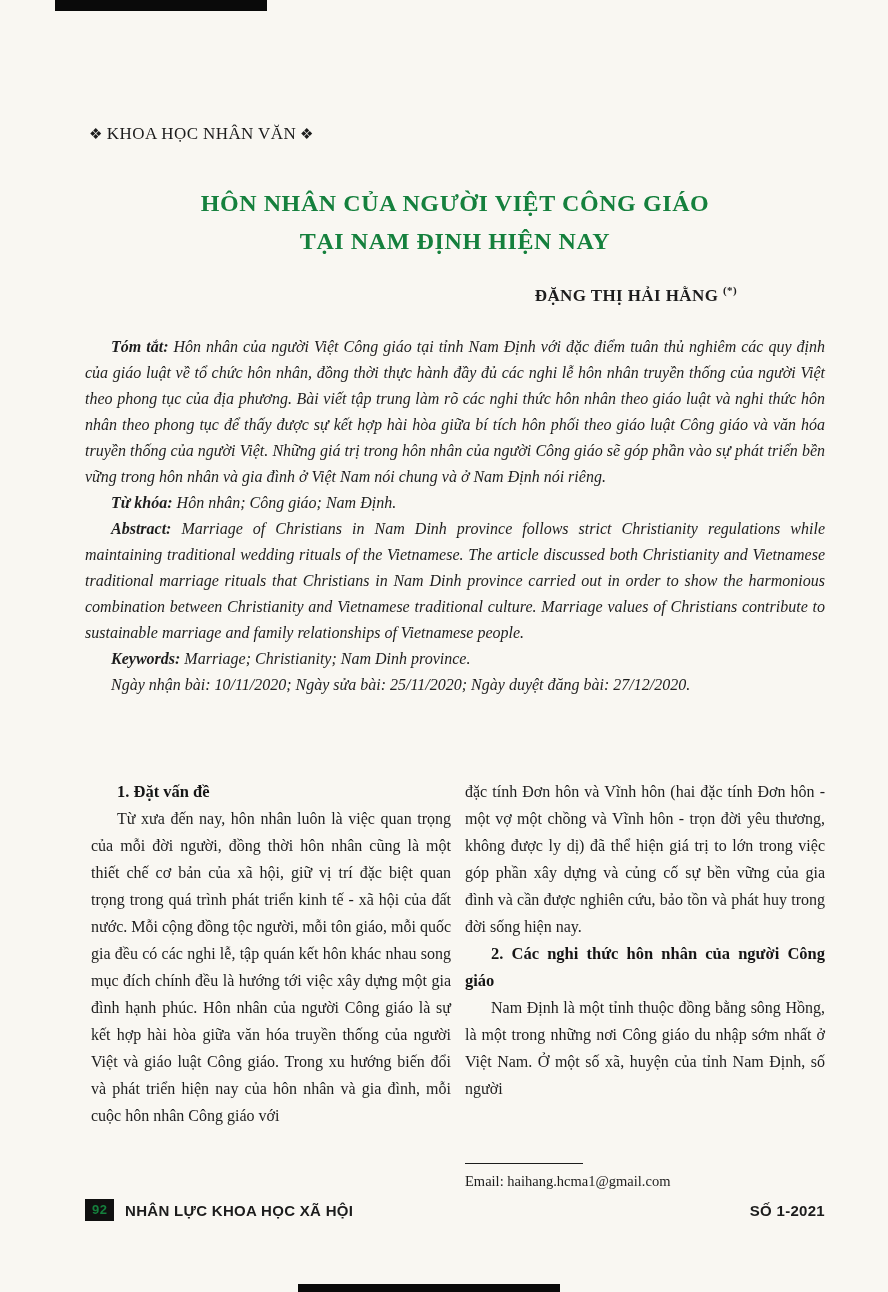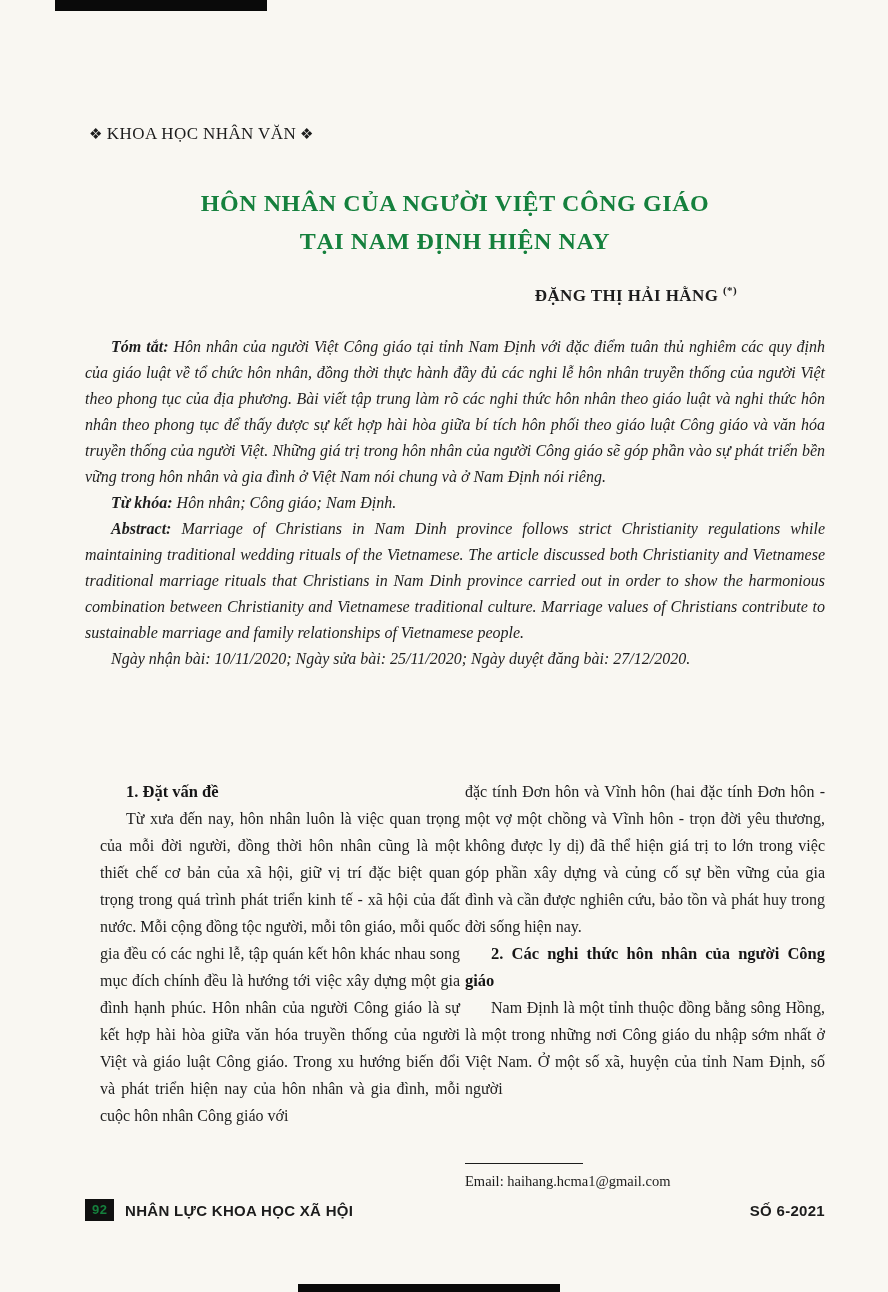--- a/index.html
+++ b/index.html
@@ -46,21 +46,21 @@
   .abstract {
     position: absolute; top: 334px; left: 85px; right: 63px;
     font-style: italic; font-size: 16px; line-height: 26px; text-align: justify;
   }
   .abstract p { margin: 0; text-indent: 26px; }
   .lbl { font-weight: bold; }
 
   .columns {
     position: absolute; top: 778px; left: 85px; right: 63px; height: 416px;
   }
-  .col-left  { position: absolute; left: 15px; top: 0; width: 360px; }
+  .col-left  { position: absolute; left: 6px; top: 0; width: 360px; }
   .col-right { position: absolute; right: 0; top: 0; width: 360px; height: 100%; margin-left: 9px; }
   .col-left p, .col-right p {
     margin: 0; font-size: 16px; line-height: 27px; text-align: justify;
   }
   .columns h2 {
     margin: 0; font-size: 16.5px; line-height: 27px; font-weight: bold;
     text-indent: 26px; color: #151515;
   }
   .h2-justify { text-align: justify; }
   .indent { text-indent: 26px; }
@@ -104,20 +104,21 @@
   </h1>
 
   <div class="author">
     <span>ĐẶNG THỊ HẢI HẰNG</span> <sup>(*)</sup>
   </div>
 
   <div class="abstract">
     <p><span class="lbl">Tóm tắt:</span> <span>Hôn nhân của người Việt Công giáo tại tỉnh Nam Định với đặc điểm tuân thủ nghiêm các quy định của giáo luật về tổ chức hôn nhân, đồng thời thực hành đầy đủ các nghi lễ hôn nhân truyền thống của người Việt theo phong tục của địa phương. Bài viết tập trung làm rõ các nghi thức hôn nhân theo giáo luật và nghi thức hôn nhân theo phong tục để thấy được sự kết hợp hài hòa giữa bí tích hôn phối theo giáo luật Công giáo và văn hóa truyền thống của người Việt. Những giá trị trong hôn nhân của người Công giáo sẽ góp phần vào sự phát triển bền vững trong hôn nhân và gia đình ở Việt Nam nói chung và ở Nam Định nói riêng.</span></p>
     <p><span class="lbl">Từ khóa:</span> <span>Hôn nhân; Công giáo; Nam Định.</span></p>
     <p><span class="lbl">Abstract:</span> <span>Marriage of Christians in Nam Dinh province follows strict Christianity regulations while maintaining traditional wedding rituals of the Vietnamese. The article discussed both Christianity and Vietnamese traditional marriage rituals that Christians in Nam Dinh province carried out in order to show the harmonious combination between Christianity and Vietnamese traditional culture. Marriage values of Christians contribute to sustainable marriage and family relationships of Vietnamese people.</span></p>
+    <p><span class="lbl">Keywords:</span> <span>Marriage; Christianity; Nam Dinh province.</span></p>
     <p>Ngày nhận bài: 10/11/2020; Ngày sửa bài: 25/11/2020; Ngày duyệt đăng bài: 27/12/2020.</p>
   </div>
 
   <div class="columns">
     <div class="col-left">
       <h2>1. Đặt vấn đề</h2>
       <p class="indent">Từ xưa đến nay, hôn nhân luôn là việc quan trọng của mỗi đời người, đồng thời hôn nhân cũng là một thiết chế cơ bản của xã hội, giữ vị trí đặc biệt quan trọng trong quá trình phát triển kinh tế - xã hội của đất nước. Mỗi cộng đồng tộc người, mỗi tôn giáo, mỗi quốc gia đều có các nghi lễ, tập quán kết hôn khác nhau song mục đích chính đều là hướng tới việc xây dựng một gia đình hạnh phúc. Hôn nhân của người Công giáo là sự kết hợp hài hòa giữa văn hóa truyền thống của người Việt và giáo luật Công giáo. Trong xu hướng biến đổi và phát triển hiện nay của hôn nhân và gia đình, mỗi cuộc hôn nhân Công giáo với</p>
     </div>
     <div class="col-right">
       <p class="noindent">đặc tính Đơn hôn và Vĩnh hôn (hai đặc tính Đơn hôn - một vợ một chồng và Vĩnh hôn - trọn đời yêu thương, không được ly dị) đã thể hiện giá trị to lớn trong việc góp phần xây dựng và củng cố sự bền vững của gia đình và cần được nghiên cứu, bảo tồn và phát huy trong đời sống hiện nay.</p>
@@ -126,16 +127,16 @@
       <div class="footnote">
         <div class="fn-rule"></div>
         <div>Email: haihang.hcma1@gmail.com</div>
       </div>
     </div>
   </div>
 
   <div class="footer">
     <span class="pagenum">92</span>
     <span class="journal">NHÂN LỰC KHOA HỌC XÃ HỘI</span>
-    <span class="issue">SỐ 6-2021</span>
+    <span class="issue">SỐ 1-2021</span>
   </div>
 
 </div>
 
 </body></html>

